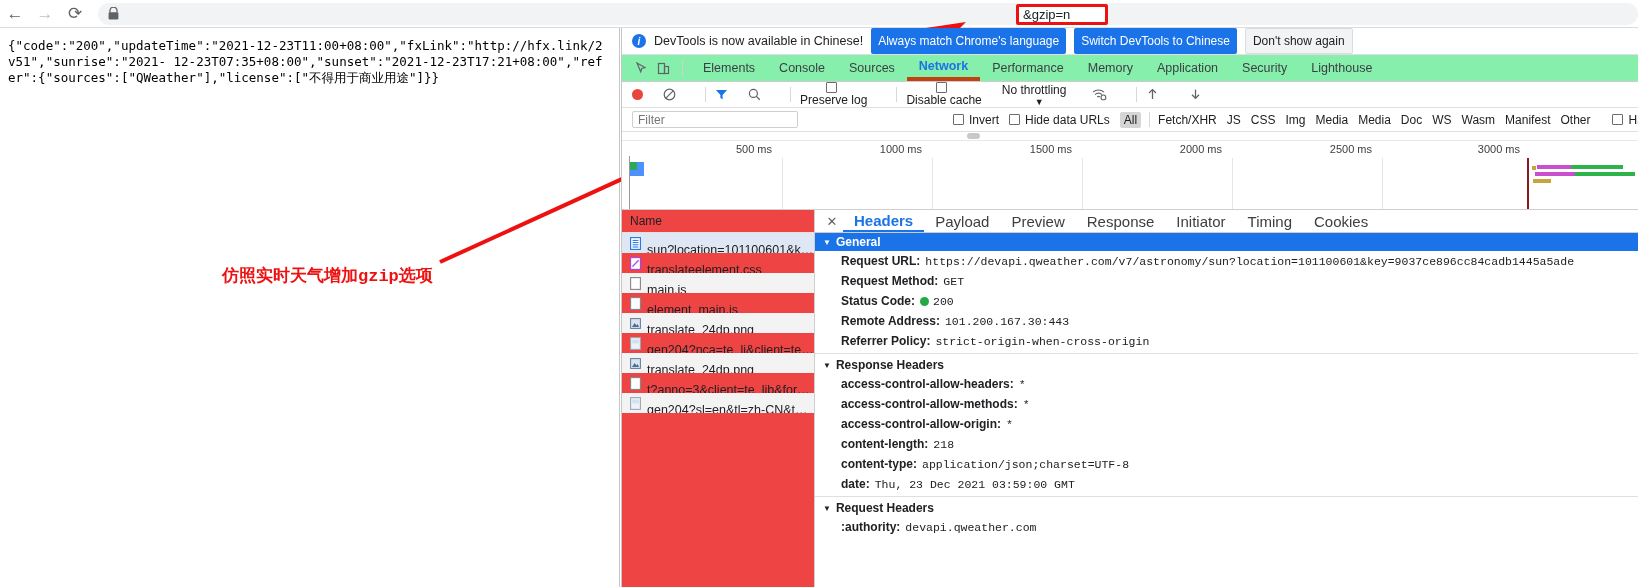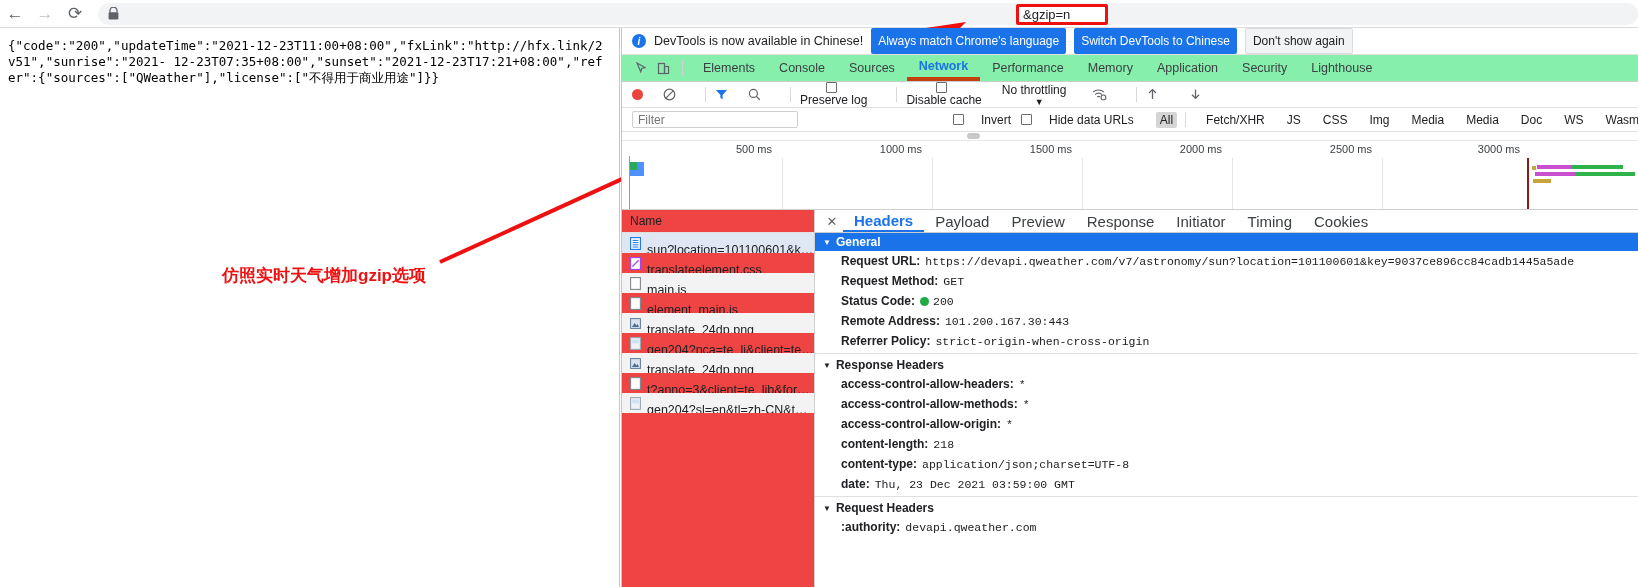--- a/index.html
+++ b/index.html
@@ -52,21 +52,21 @@
   }
   #json-body {
     padding:10px 10px 0 8px;
     font-family:"DejaVu Sans Mono", monospace;
     font-size:12.5px; line-height:16px; color:#000;
     word-break:break-all; white-space:pre-wrap;
   }
   #annotation-text {
     position:absolute; left:222px; top:236px;
     color:#ee1111; font-size:17px; font-weight:bold;
-    font-family:Liberation Sans, sans-serif; white-space:nowrap;
+    font-family:Liberation Mono, monospace; white-space:nowrap;
   }
   #arrow-svg { position:absolute; left:0; top:0; width:1638px; height:587px; pointer-events:none; }
 
   
   #devtools {
     position:absolute; left:621px; top:28px; width:1017px; height:559px;
     background:#ffffff; display:flex; flex-direction:column;
     border-left:1px solid #c6c6c6;
   }
 
@@ -122,21 +122,21 @@
   #filter-row {
     height:24px; display:flex; align-items:center;
     border-bottom:1px solid #e0e0e0; padding-left:10px; background:#fff;
     overflow:hidden;
   }
   #filter-input {
     width:166px; height:17px; border:1px solid #cfcfcf; border-radius:2px;
     background:#fff; font-size:12px; color:#9aa0a6; padding:0 5px;
     font-family:"Liberation Sans", sans-serif;
   }
-  .ftype { font-size:12px; color:#202124; margin-right:10px; white-space:nowrap;margin-left:12px; }
+  .ftype { font-size:12px; color:#202124; margin-right:10px; white-space:nowrap; }
   .ftype.sel { background:#d5d5d5; border-radius:2px; padding:1px 4px; margin-right:6px; }
 
   
   #overview {
     height:78px; border-bottom:1px solid #cfcfcf; position:relative;
     background:#fff; overflow:hidden;
   }
   #overview-scroll-nub {
     position:absolute; left:0; top:0; width:1017px; height:9px;
     border-bottom:1px solid #e8e8e8;

